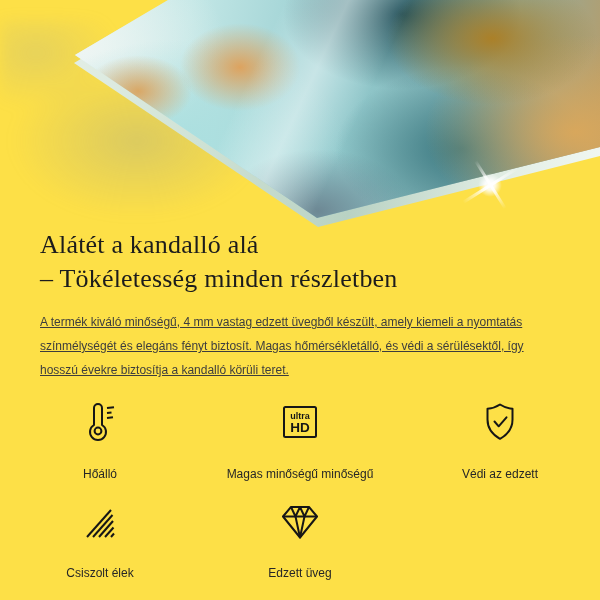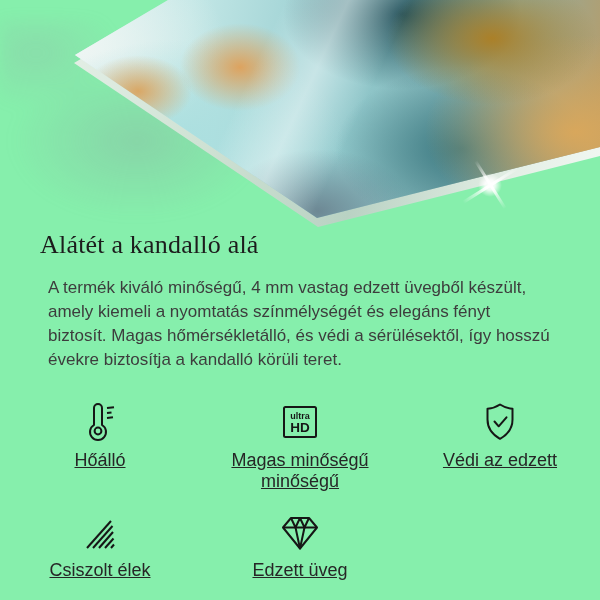--- a/index.html
+++ b/index.html
@@ -1,20 +1,20 @@
 <!DOCTYPE html>
 <html><head>
 <meta charset="utf-8">
 <style>
   html,body{margin:0;padding:0;}
   body{
     width:600px;height:600px;overflow:hidden;background:#ffffff;
     font-family:"Liberation Sans", sans-serif;position:relative;
   }
-  .stage{position:absolute;inset:0;width:600px;height:600px;background:#86efac;}
+  .stage{position:absolute;inset:0;width:600px;height:600px;background:#fde047;}
 
   
   .hero{position:absolute;left:0;top:0;width:600px;height:240px;}
   .panel-shadow{
     position:absolute;left:0px;top:20px;width:360px;height:220px;
     background:
       radial-gradient(180px 110px at 38% 55%, rgba(140,152,158,0.30), rgba(140,152,158,0) 70%),
       radial-gradient(120px 80px at 10% 15%, rgba(150,160,165,0.22), rgba(150,160,165,0) 70%);
     filter:blur(7px);
   }
@@ -47,31 +47,31 @@
   .sparkle .glow{position:absolute;left:12px;top:12px;width:24px;height:24px;border-radius:50%;
     background:radial-gradient(circle,#ffffff 0%,rgba(255,255,255,0.85) 30%,rgba(255,255,255,0) 70%);}
 
   
   .content{position:absolute;left:40px;top:228px;width:520px;}
   h1{
     margin:0 0 14px 0;font-family:"Liberation Serif", serif;font-weight:400;
     font-size:26px;line-height:34px;color:#1c1c1c;letter-spacing:0.2px;
   }
   .desc{
-    margin:8px;width:505px;font-size:17px;line-height:24px;color:#3d3d3d;
+    margin:0;width:505px;font-size:12px;line-height:24px;color:#3d3d3d;text-decoration:underline;
   }
 
   
   .features{
     position:absolute;left:10px;top:398px;width:580px;
     display:grid;grid-template-columns:180px 220px 180px;row-gap:16px;
   }
   .feature{display:flex;flex-direction:column;align-items:center;}
   .feature .icon{height:48px;display:flex;align-items:center;justify-content:center;}
-  .feature .label{margin-top:4px;font-size:18px;color:#262626;text-align:center;text-decoration:underline;}
+  .feature .label{margin-top:21px;font-size:12px;color:#262626;text-align:center;}
   svg{display:block;}
   .stroke{fill:none;stroke:#161616;stroke-width:2;}
   .fillb{fill:#161616;stroke:none;}
 </style>
 </head>
 <body>
 
 <div class="stage">
 
   <div class="hero">
@@ -80,21 +80,21 @@
     <div class="glass-panel"></div>
     <div class="sparkle">
       <span class="ray-h"></span>
       <span class="ray-v"></span>
       <span class="glow"></span>
     </div>
   </div>
 
   <div class="content">
     <h1><span>Alátét a kandalló alá</span><br>
-    </h1>
+    <span>– Tökéletesség minden részletben</span></h1>
     <p class="desc">A termék kiváló minőségű, 4 mm vastag edzett üvegből készült, amely kiemeli a nyomtatás színmélységét és elegáns fényt biztosít. Magas hőmérsékletálló, és védi a sérülésektől, így hosszú évekre biztosítja a kandalló körüli teret.</p>
   </div>
 
   <div class="features">
 
     <div class="feature">
       <div class="icon">
         <svg width="44" height="44" viewBox="0 0 44 44">
           <path class="stroke" d="M16 8 a4 4 0 0 1 8 0 v17 a8 8 0 1 1 -8 0 z" stroke-linejoin="round"></path>
           <circle class="stroke" cx="20" cy="31" r="3.4"></circle>

